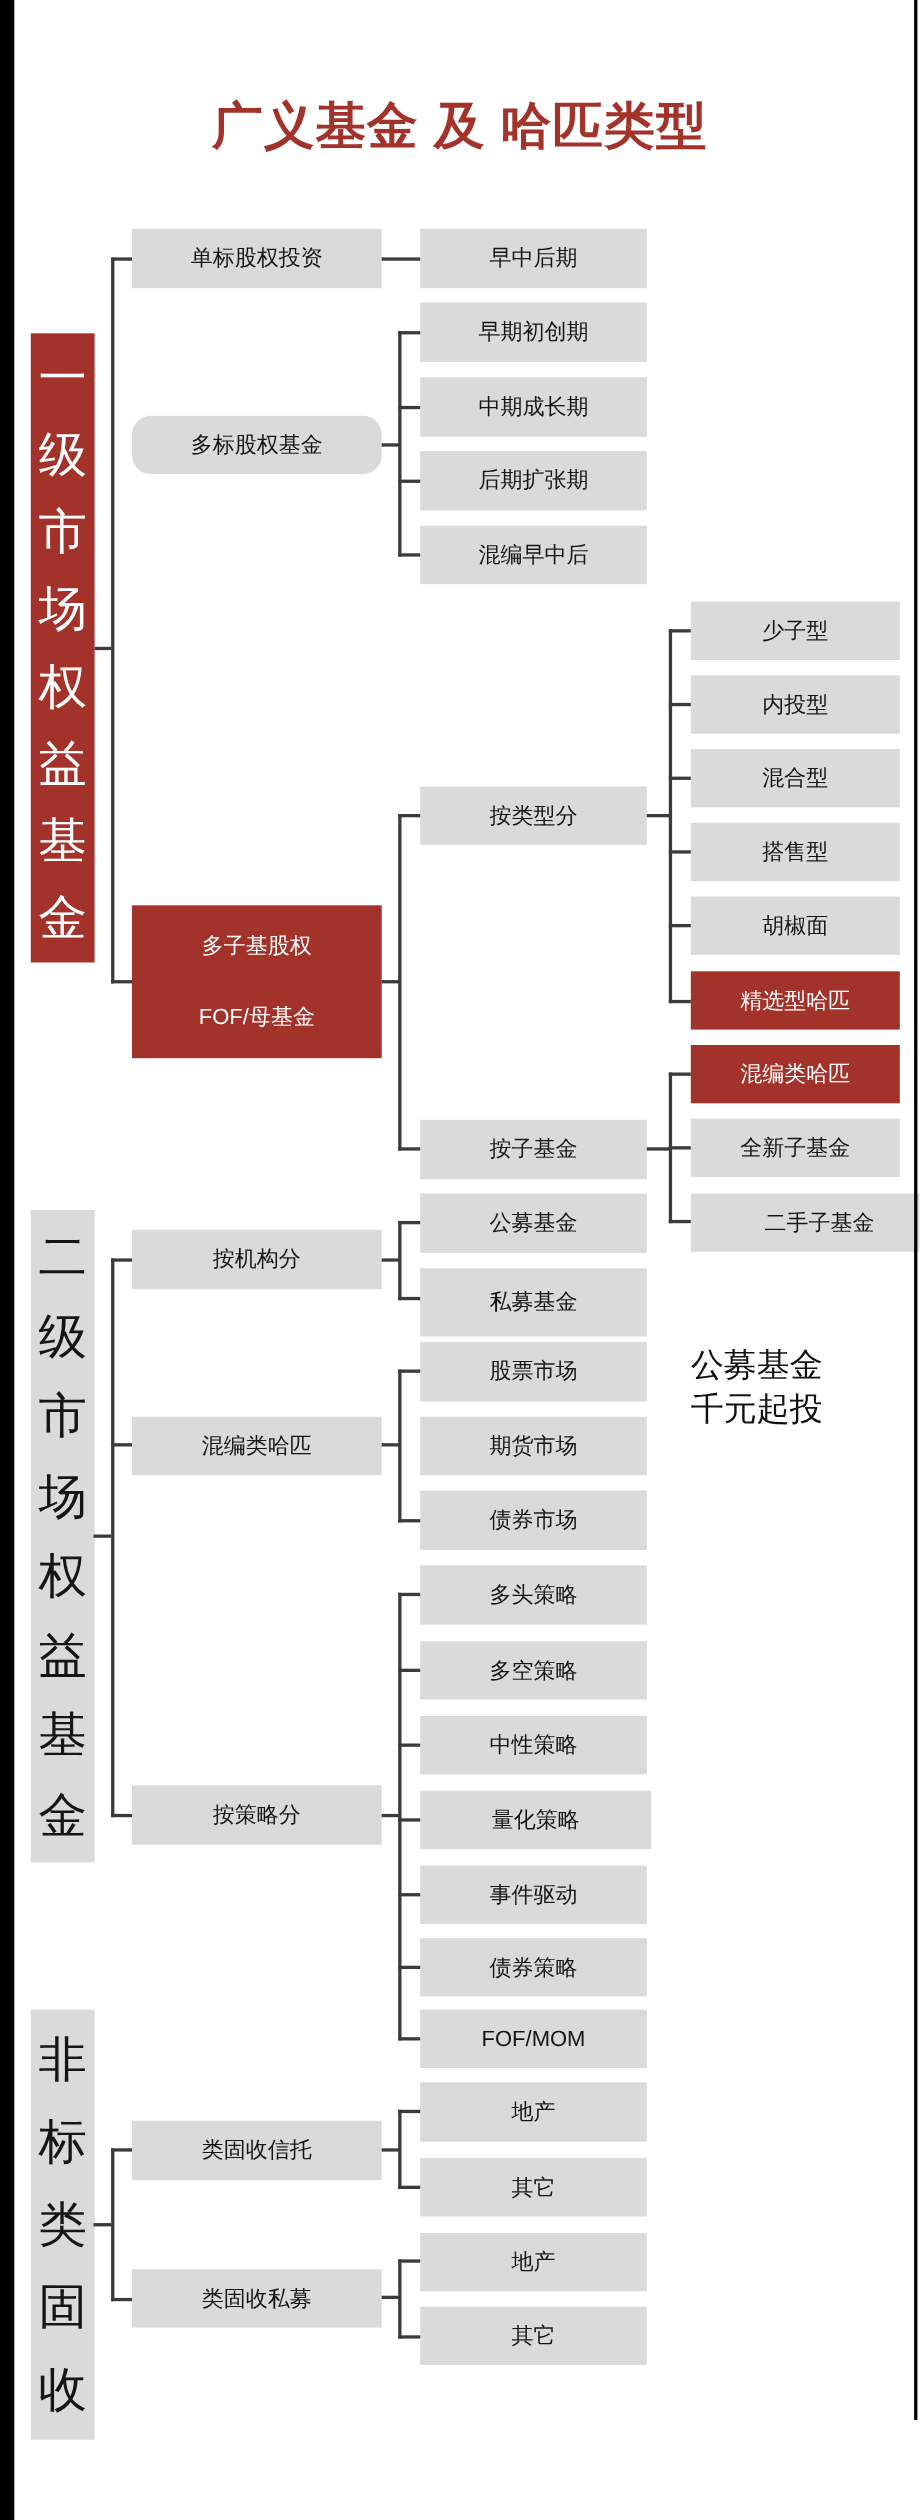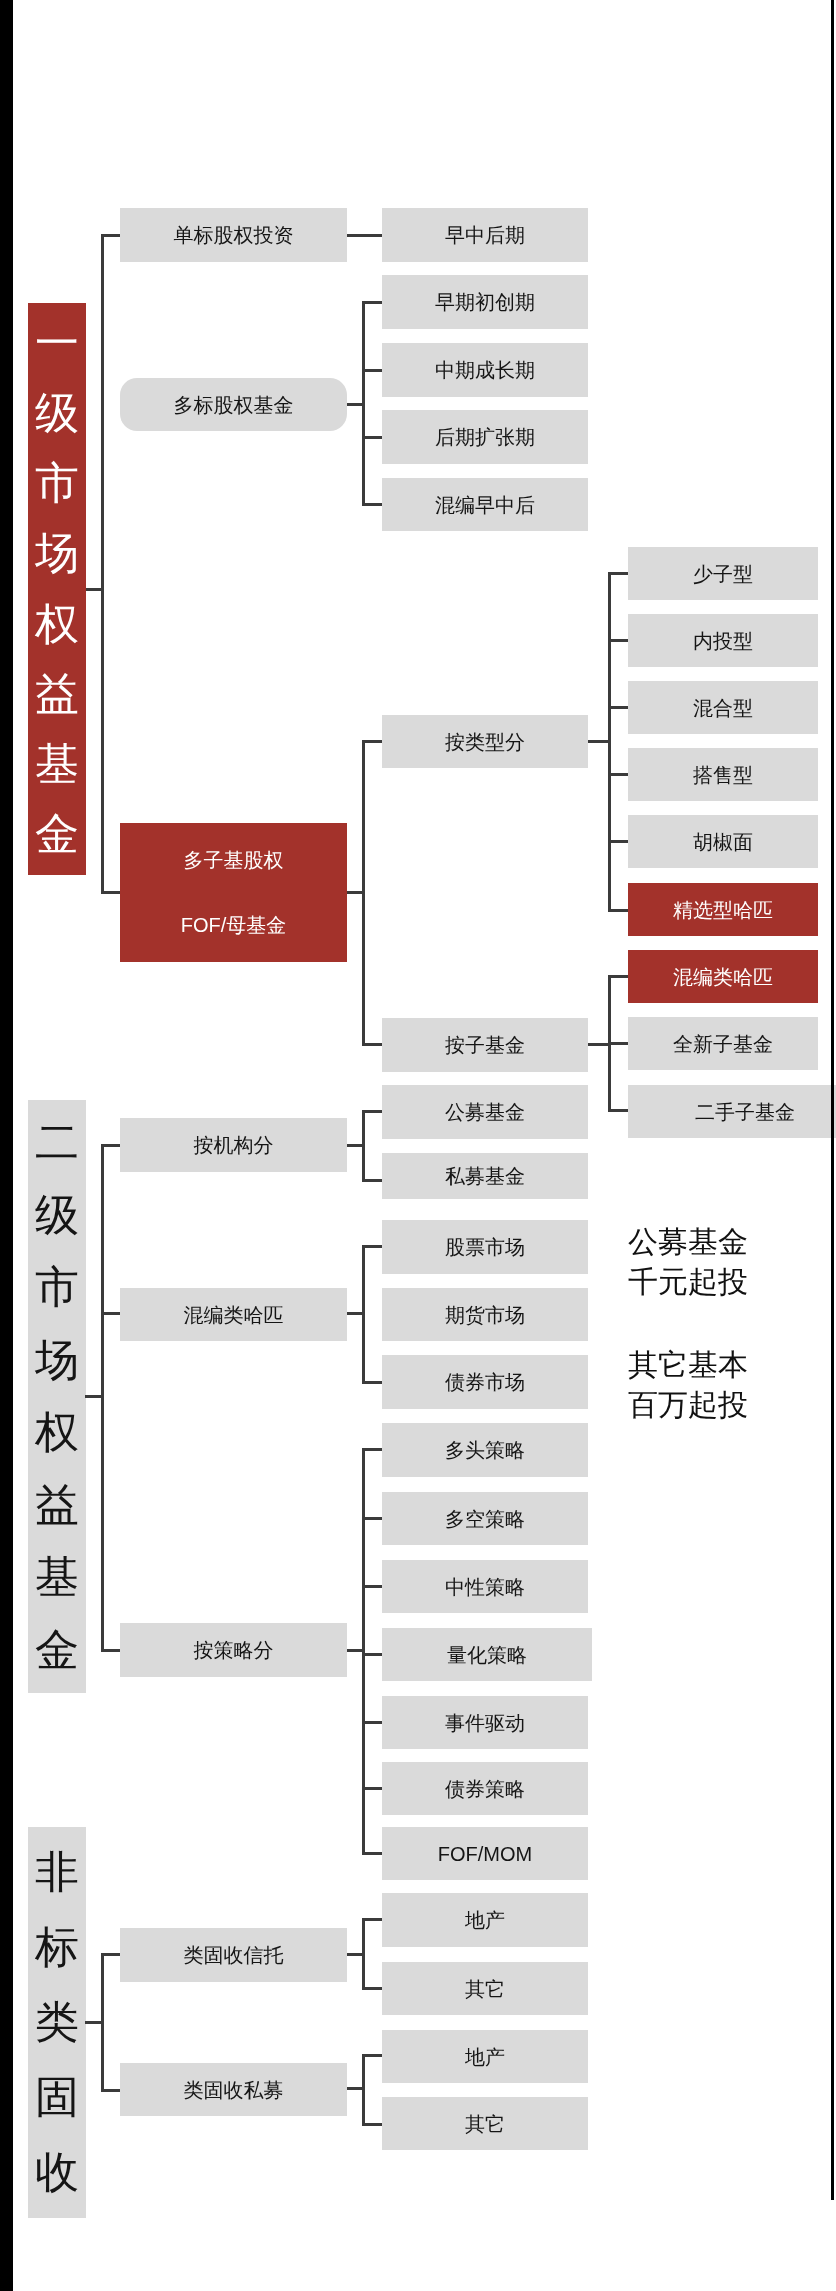--- a/index.html
+++ b/index.html
@@ -27,20 +27,21 @@
   .edge{position:absolute;background:#000000;}
   .note{
     position:absolute;color:#111111;font-size:30px;line-height:40px;
     white-space:pre-line;text-align:left;
   }
 </style>
 </head>
 <body>
 
 <div id="stage">
+  <div class="title" style="color: rgb(163, 50, 43);">广义基金 及 哈匹类型</div>
   <div class="sidebar red" style="left: 28px; top: 303px; width: 58px; height: 572px;">
       <span>一</span>
       <span>级</span>
       <span>市</span>
       <span>场</span>
       <span>权</span>
       <span>益</span>
       <span>基</span>
       <span>金</span>
     </div>
@@ -77,21 +78,21 @@
       <div class="node" style="left: 628px; top: 681px; width: 190px; height: 53px;">混合型</div>
       <div class="node" style="left: 628px; top: 748px; width: 190px; height: 53px;">搭售型</div>
       <div class="node" style="left: 628px; top: 815px; width: 190px; height: 53px;">胡椒面</div>
       <div class="node red" style="left: 628px; top: 883px; width: 190px; height: 53px;">精选型哈匹</div>
       <div class="node" style="left: 382px; top: 1018px; width: 206px; height: 54px;">按子基金</div>
       <div class="node red" style="left: 628px; top: 950px; width: 190px; height: 53px;">混编类哈匹</div>
       <div class="node" style="left: 628px; top: 1017px; width: 190px; height: 53px;">全新子基金</div>
       <div class="node" style="left: 628px; top: 1085px; width: 190px; height: 53px; padding-left: 22px;">二手子基金</div>
       <div class="node" style="left: 120px; top: 1118px; width: 227px; height: 54px;">按机构分</div>
       <div class="node" style="left: 382px; top: 1085px; width: 206px; height: 54px;">公募基金</div>
-      <div class="node" style="left: 382px; top: 1153px; width: 206px; height: 46px;">私募基金</div>
+      <div class="node" style="left: 382px; top: 1153px; width: 206px; height: 62px;">私募基金</div>
       <div class="node" style="left: 120px; top: 1288px; width: 227px; height: 53px;">混编类哈匹</div>
       <div class="node" style="left: 382px; top: 1220px; width: 206px; height: 54px;">股票市场</div>
       <div class="node" style="left: 382px; top: 1288px; width: 206px; height: 53px;">期货市场</div>
       <div class="node" style="left: 382px; top: 1355px; width: 206px; height: 54px;">债券市场</div>
       <div class="node" style="left: 120px; top: 1623px; width: 227px; height: 54px;">按策略分</div>
       <div class="node" style="left: 382px; top: 1423px; width: 206px; height: 54px;">多头策略</div>
       <div class="node" style="left: 382px; top: 1492px; width: 206px; height: 53px;">多空策略</div>
       <div class="node" style="left: 382px; top: 1560px; width: 206px; height: 53px;">中性策略</div>
       <div class="node" style="left: 382px; top: 1628px; width: 210px; height: 53px;">量化策略</div>
       <div class="node" style="left: 382px; top: 1696px; width: 206px; height: 53px;">事件驱动</div>
@@ -163,17 +164,15 @@
       <div class="ln" style="left: 362px; top: 1918px; width: 3px; height: 72px;"></div>
       <div class="ln" style="left: 362px; top: 1918px; width: 20px; height: 3px;"></div>
       <div class="ln" style="left: 362px; top: 1987px; width: 20px; height: 3px;"></div>
       <div class="ln" style="left: 347px; top: 2087px; width: 17px; height: 3px;"></div>
       <div class="ln" style="left: 362px; top: 2054px; width: 3px; height: 72px;"></div>
       <div class="ln" style="left: 362px; top: 2054px; width: 20px; height: 3px;"></div>
       <div class="ln" style="left: 362px; top: 2123px; width: 20px; height: 3px;"></div>
     </div>
   <div class="note" style="left:628px;top:1222px;width:170px;">公募基金
 千元起投</div>
-  <div class="note" style="left:628px;top:1345px;width:170px;">其它基本
-百万起投</div>
   <div class="edge" style="left:0;top:0;width:13px;height:2291px;"></div>
   <div class="edge" style="left:831px;top:0;width:3px;height:2200px;"></div>
 </div>
 
 </body></html>

